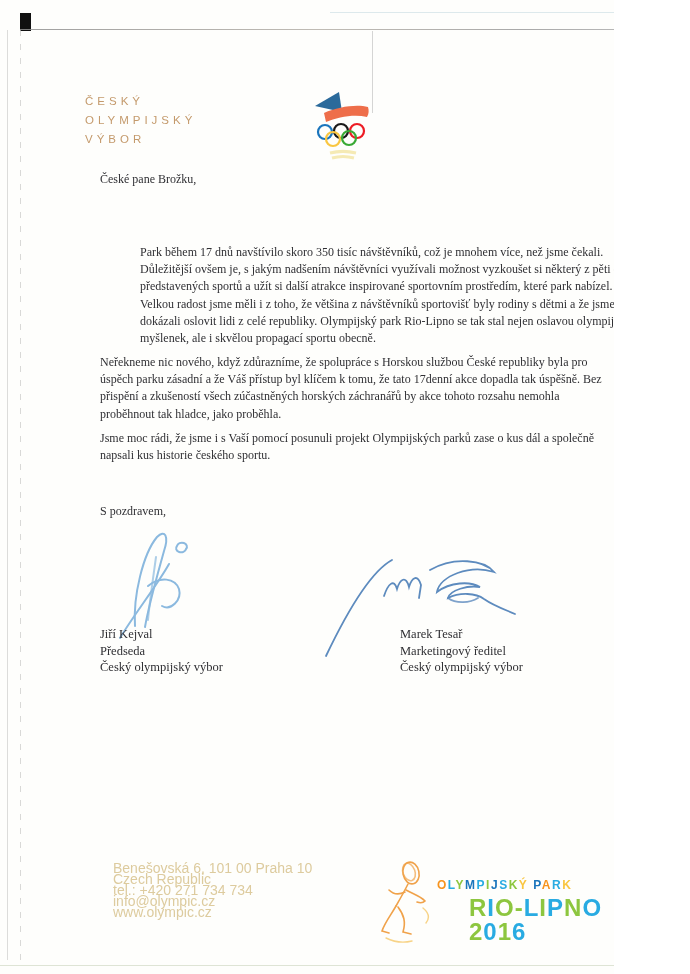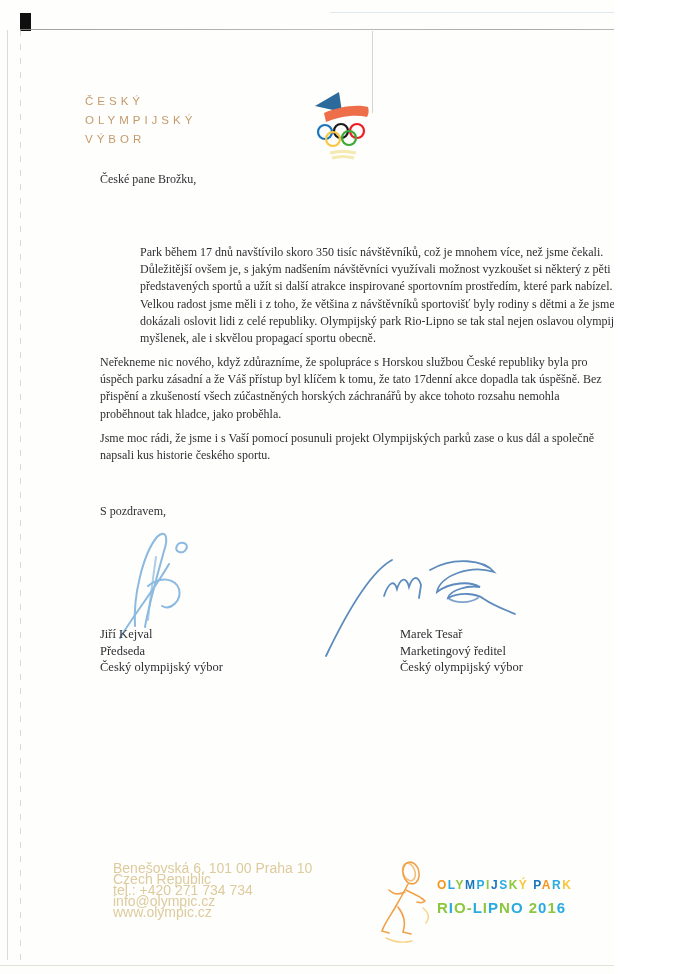--- a/index.html
+++ b/index.html
@@ -50,21 +50,21 @@
 
   
   .footer-address{
     position:absolute;left:85px;top:863px;
     font-family:"Liberation Sans", sans-serif;
     font-size:14px;line-height:11px;color:#ddcb9e;white-space:pre-line;margin-left:28px;
   }
   .runner{position:absolute;left:380px;top:858px;}
   .park-logo{position:absolute;left:437px;top:874px;font-family:"Liberation Sans", sans-serif;font-weight:700;}
   .park-line1{font-size:12px;letter-spacing:1.5px;line-height:22px;}
-  .park-line2{font-size:15px;letter-spacing:1px;line-height:24px;}
+  .park-line2{font-size:24px;letter-spacing:1px;line-height:24px;margin-left:32px;}
 </style>
 </head>
 <body>
 
 <div class="page">
 
   <div class="mark-black"></div>
   <div class="edge-top"></div>
   <div class="edge-top2"></div>
   <div class="edge-left1"></div>

